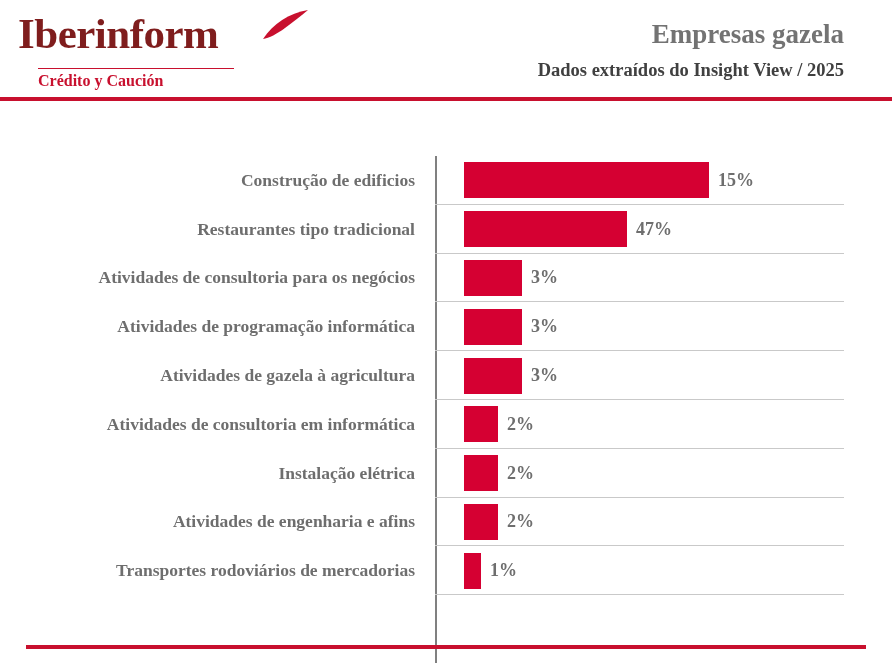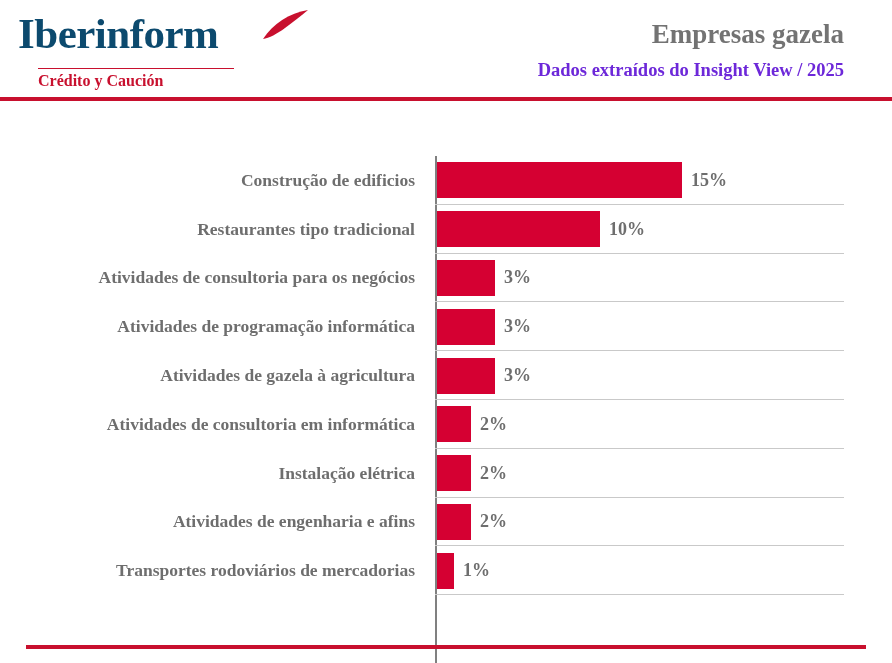--- a/index.html
+++ b/index.html
@@ -27,21 +27,21 @@
   .logo-block {
     position: absolute;
     left: 18px;
     top: 12px;
     width: 300px;
   }
   .logo-word {
     font-family: "Liberation Serif", serif;
     font-weight: bold;
     font-size: 43px;
-    color: #0c4a6e;
+    color: #7f1d1d;
     letter-spacing: -0.5px;
     line-height: 1;
     margin: 0;
   }
   .logo-swoosh {
     position: absolute;
     left: 245px;
     top: -2px;
     width: 46px;
     height: 30px;
@@ -77,21 +77,21 @@
     font-weight: bold;
     font-size: 27px;
     color: #737373;
     line-height: 1.1;
     margin: 0;
   }
   .sub-title {
     font-family: "Liberation Serif", serif;
     font-weight: bold;
     font-size: 18.5px;
-    color: #6d28d9;
+    color: #404040;
     margin-top: 10px;
     line-height: 1.1;
     margin-left: 36px;
   }
 
   .header-rule {
     position: absolute;
     left: 0;
     top: 97px;
     width: 892px;
@@ -169,20 +169,21 @@
     padding-right: 10px;
     white-space: nowrap;
   }
   .bar-wrap {
     position: absolute;
     left: 437px;
     top: 0;
     height: 48.8px;
     display: flex;
     align-items: center;
+    padding-left: 27px;
   }
   .bar {
     height: 36px;
     background: #d50032;
   }
   .bar-value {
     font-family: "Liberation Serif", serif;
     font-weight: bold;
     font-size: 18px;
     color: #6e6e6e;
@@ -232,21 +233,21 @@
             <div class="bar-wrap">
               <div class="bar" style="width: 245px; background: rgb(213, 0, 50);"></div>
               <span class="bar-value">15%</span>
             </div>
             <div class="gridline"></div>
           </div>
           <div class="row">
             <div class="cat-label">Restaurantes tipo tradicional</div>
             <div class="bar-wrap">
               <div class="bar" style="width: 163px; background: rgb(213, 0, 50);"></div>
-              <span class="bar-value">10%</span>
+              <span class="bar-value">47%</span>
             </div>
             <div class="gridline"></div>
           </div>
           <div class="row">
             <div class="cat-label">Atividades de consultoria para os negócios</div>
             <div class="bar-wrap">
               <div class="bar" style="width: 58px; background: rgb(213, 0, 50);"></div>
               <span class="bar-value">3%</span>
             </div>
             <div class="gridline"></div>

